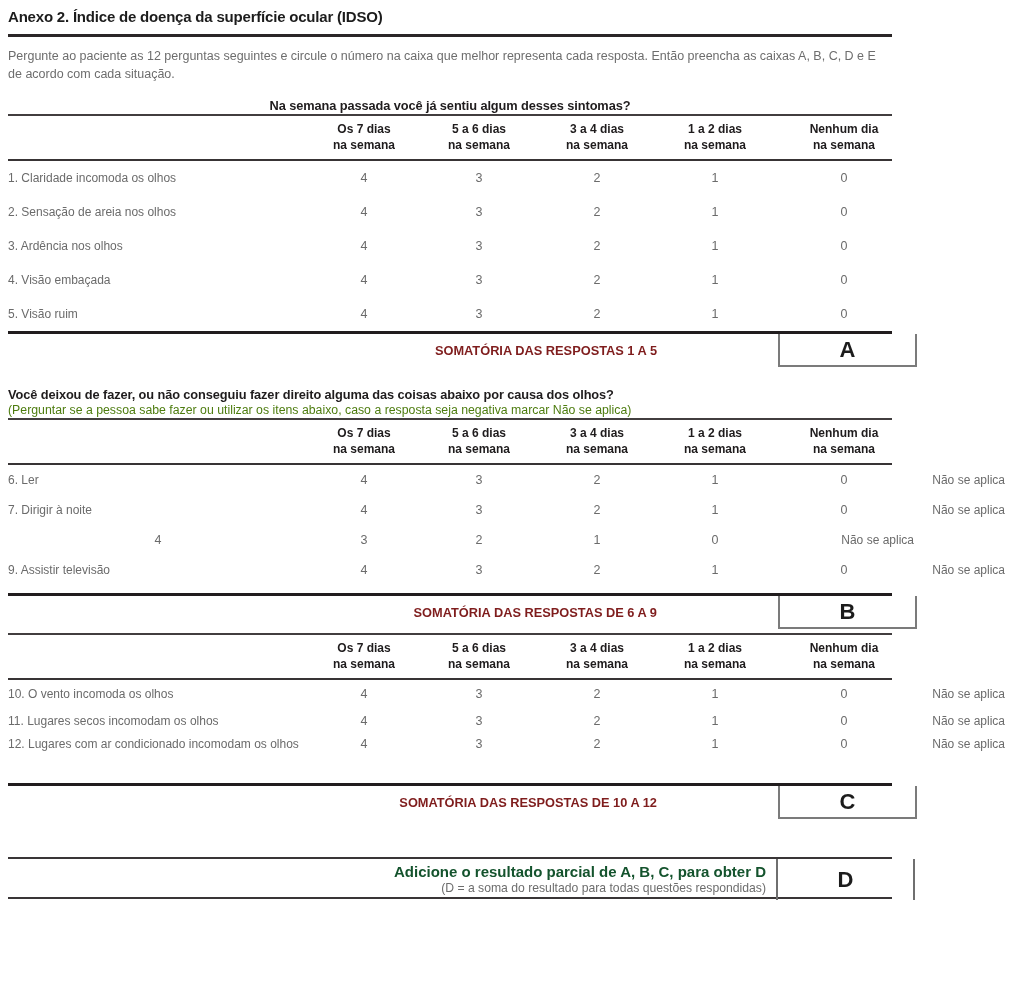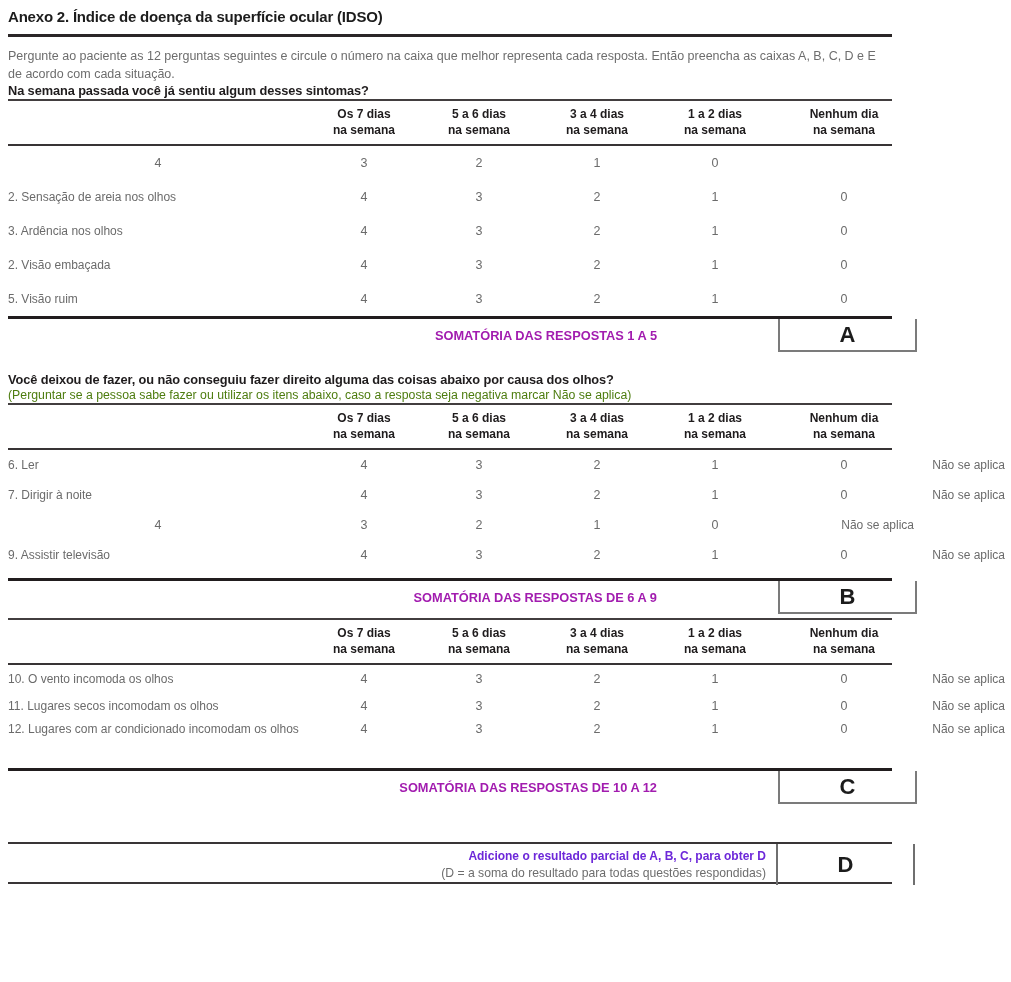--- a/index.html
+++ b/index.html
@@ -24,21 +24,21 @@
   }
 
   
   .sec-heading{
     font-size:12.8px;font-weight:bold;color:#1f1c1d;margin:0;
     letter-spacing:-0.1px;
   }
   .sec-subheading{
     font-size:12.3px;color:#4d7c0f;margin:1px 0 0 0;
   }
-  .mt1{}
+  .mt1{margin-top:15px;text-align:center;}
   .mt2{margin-top:17px;}
   .mt3{margin-top:16px;}
 
   
   .grid{display:grid;grid-template-columns:300px 112px 118px 118px 118px 140px 91px;}
   .thead{
     border-top:2px solid #423e3f;
     border-bottom:2px solid #383435;
     margin-top:1px;
     padding:5px 0 6px 0;
@@ -56,41 +56,41 @@
   .gap-after{margin-bottom:8px;}
   .gap-after-sm{margin-bottom:6px;}
 
   
   .sumrow{
     position:relative;height:36px;
     border-top:3px solid #211d1e;
   }
   .sumlabel{
     position:absolute;right:235px;top:0;height:33px;line-height:33px;
-    font-size:12.8px;font-weight:bold;color:#a21caf;white-space:nowrap;
+    font-size:12.8px;font-weight:bold;color:#7f1d1d;white-space:nowrap;
   }
   .sumbox{
     position:absolute;left:770px;top:0;width:135px;height:31px;
     border:2px solid #7b7b7b;border-top:none;
     display:flex;align-items:center;justify-content:center;
   }
   .boxletter{font-size:22px;font-weight:bold;color:#1c1c1c;line-height:1;}
 
   
   .totalrow{
     display:grid;grid-template-columns:768px 139px 90px;
     border-top:2px solid #393536;
     border-bottom:2px solid #393536;
     box-sizing:border-box;
   }
   .totalrow .tlabel{
     text-align:right;padding:4px 10px 4px 0;
     display:flex;flex-direction:column;justify-content:center;
   }
-  .tmain{font-size:12px;font-weight:bold;color:#6d28d9;line-height:17px;}
+  .tmain{font-size:15px;font-weight:bold;color:#14532d;line-height:17px;}
   .tsub{font-size:12.2px;color:#6d6d6d;line-height:16px;}
   .tbox{
     border-left:2px solid #6f6f6f;border-right:2px solid #6f6f6f;
     display:flex;align-items:center;justify-content:center;
   }
   .tempty{}
   .trow-d{height:42px;margin-top:35px;}
 </style>
 </head>
 <body>
@@ -122,20 +122,21 @@
       <div>na semana</div>
     </div>
     <div class="hcell">
       <div>Nenhum dia</div>
       <div>na semana</div>
     </div>
     <div class="hcell"></div>
   </div>
 
   <div class="grid qrow h34">
+    <div class="qlabel">1. Claridade incomoda os olhos</div>
     <div class="score">4</div>
     <div class="score">3</div>
     <div class="score">2</div>
     <div class="score">1</div>
     <div class="score">0</div>
     <div class="nacell"></div>
   </div>
   <div class="grid qrow h34">
     <div class="qlabel">2. Sensação de areia nos olhos</div>
     <div class="score">4</div>
@@ -148,21 +149,21 @@
   <div class="grid qrow h34">
     <div class="qlabel">3. Ardência nos olhos</div>
     <div class="score">4</div>
     <div class="score">3</div>
     <div class="score">2</div>
     <div class="score">1</div>
     <div class="score">0</div>
     <div class="nacell"></div>
   </div>
   <div class="grid qrow h34">
-    <div class="qlabel">2. Visão embaçada</div>
+    <div class="qlabel">4. Visão embaçada</div>
     <div class="score">4</div>
     <div class="score">3</div>
     <div class="score">2</div>
     <div class="score">1</div>
     <div class="score">0</div>
     <div class="nacell"></div>
   </div>
   <div class="grid qrow h34">
     <div class="qlabel">5. Visão ruim</div>
     <div class="score">4</div>

